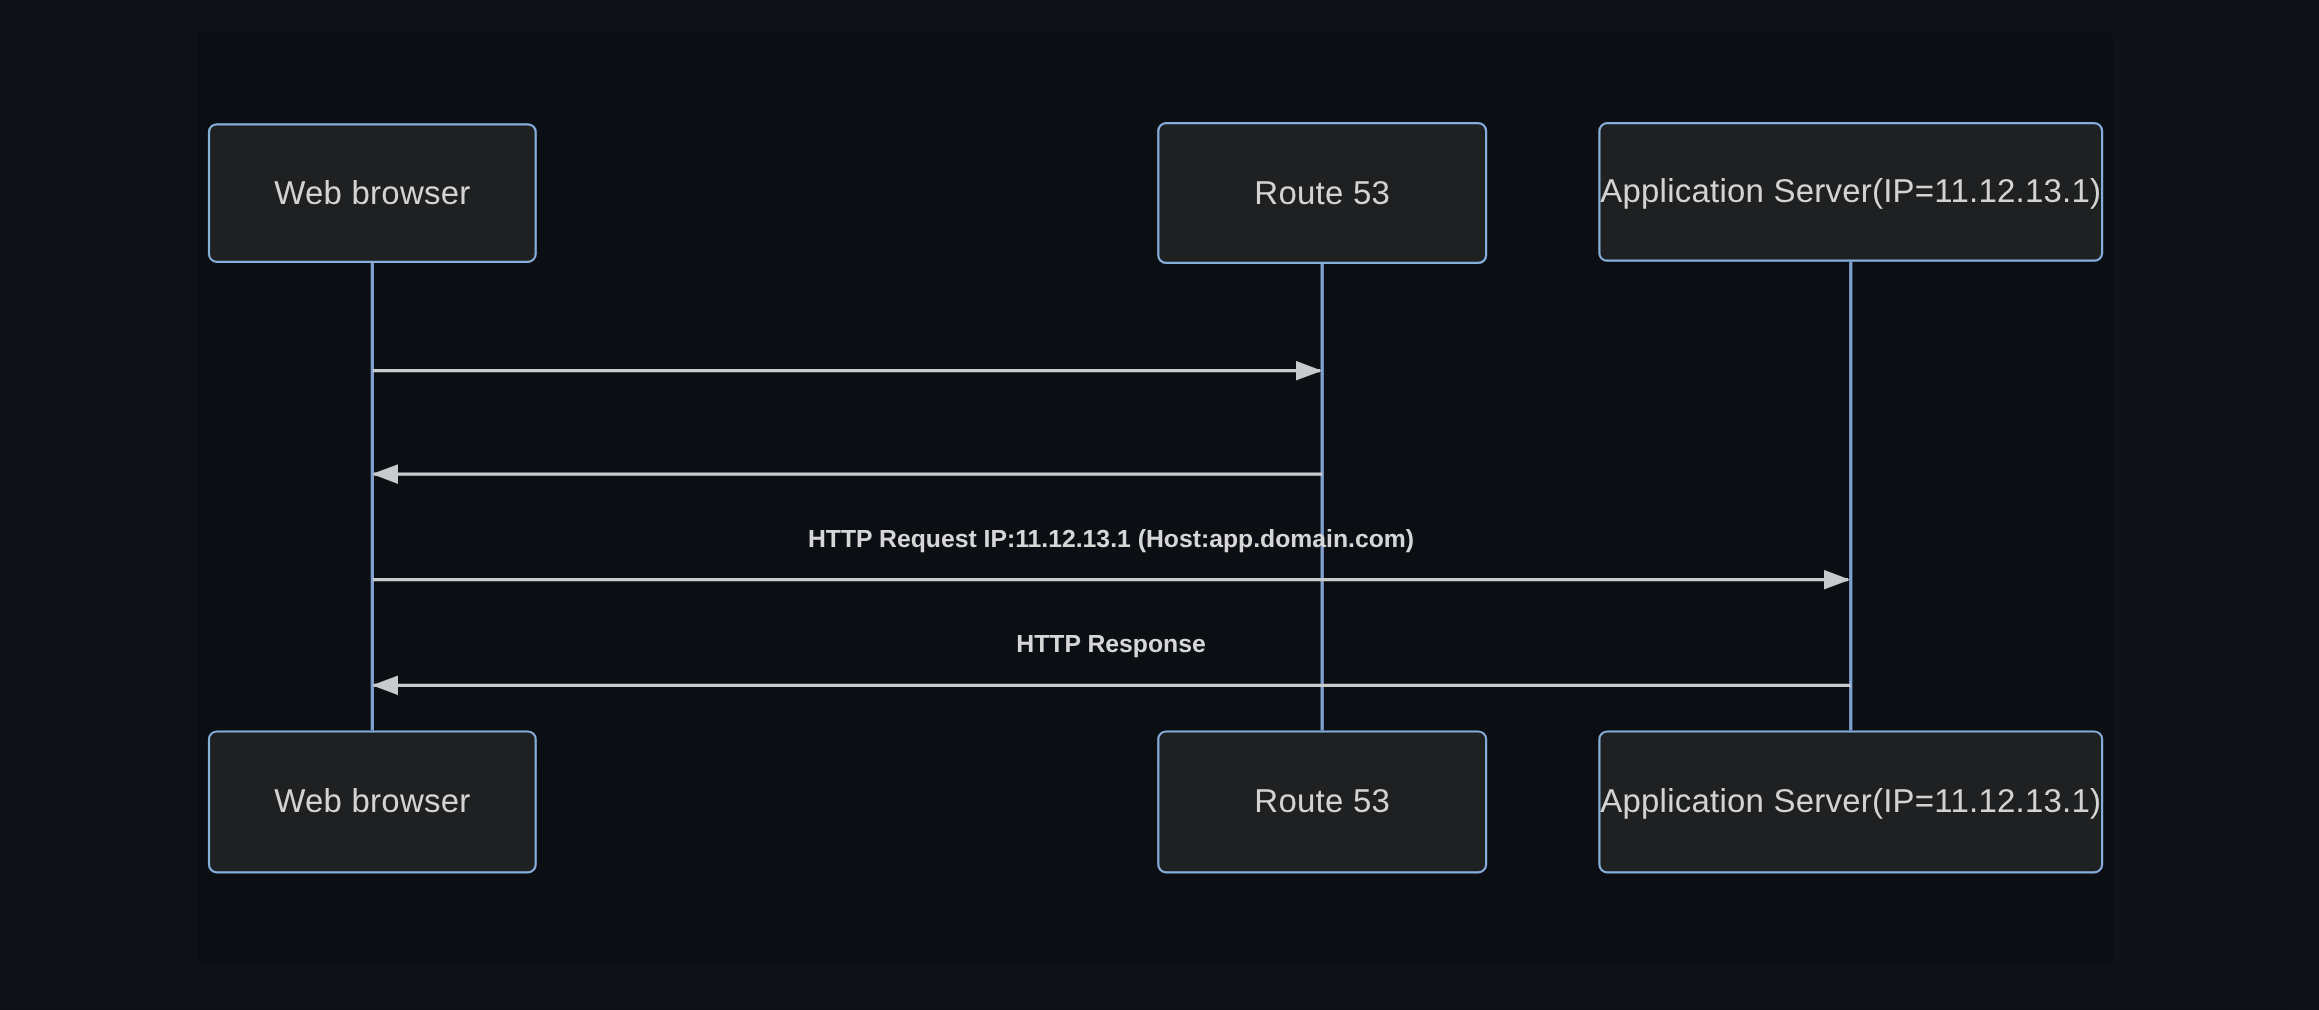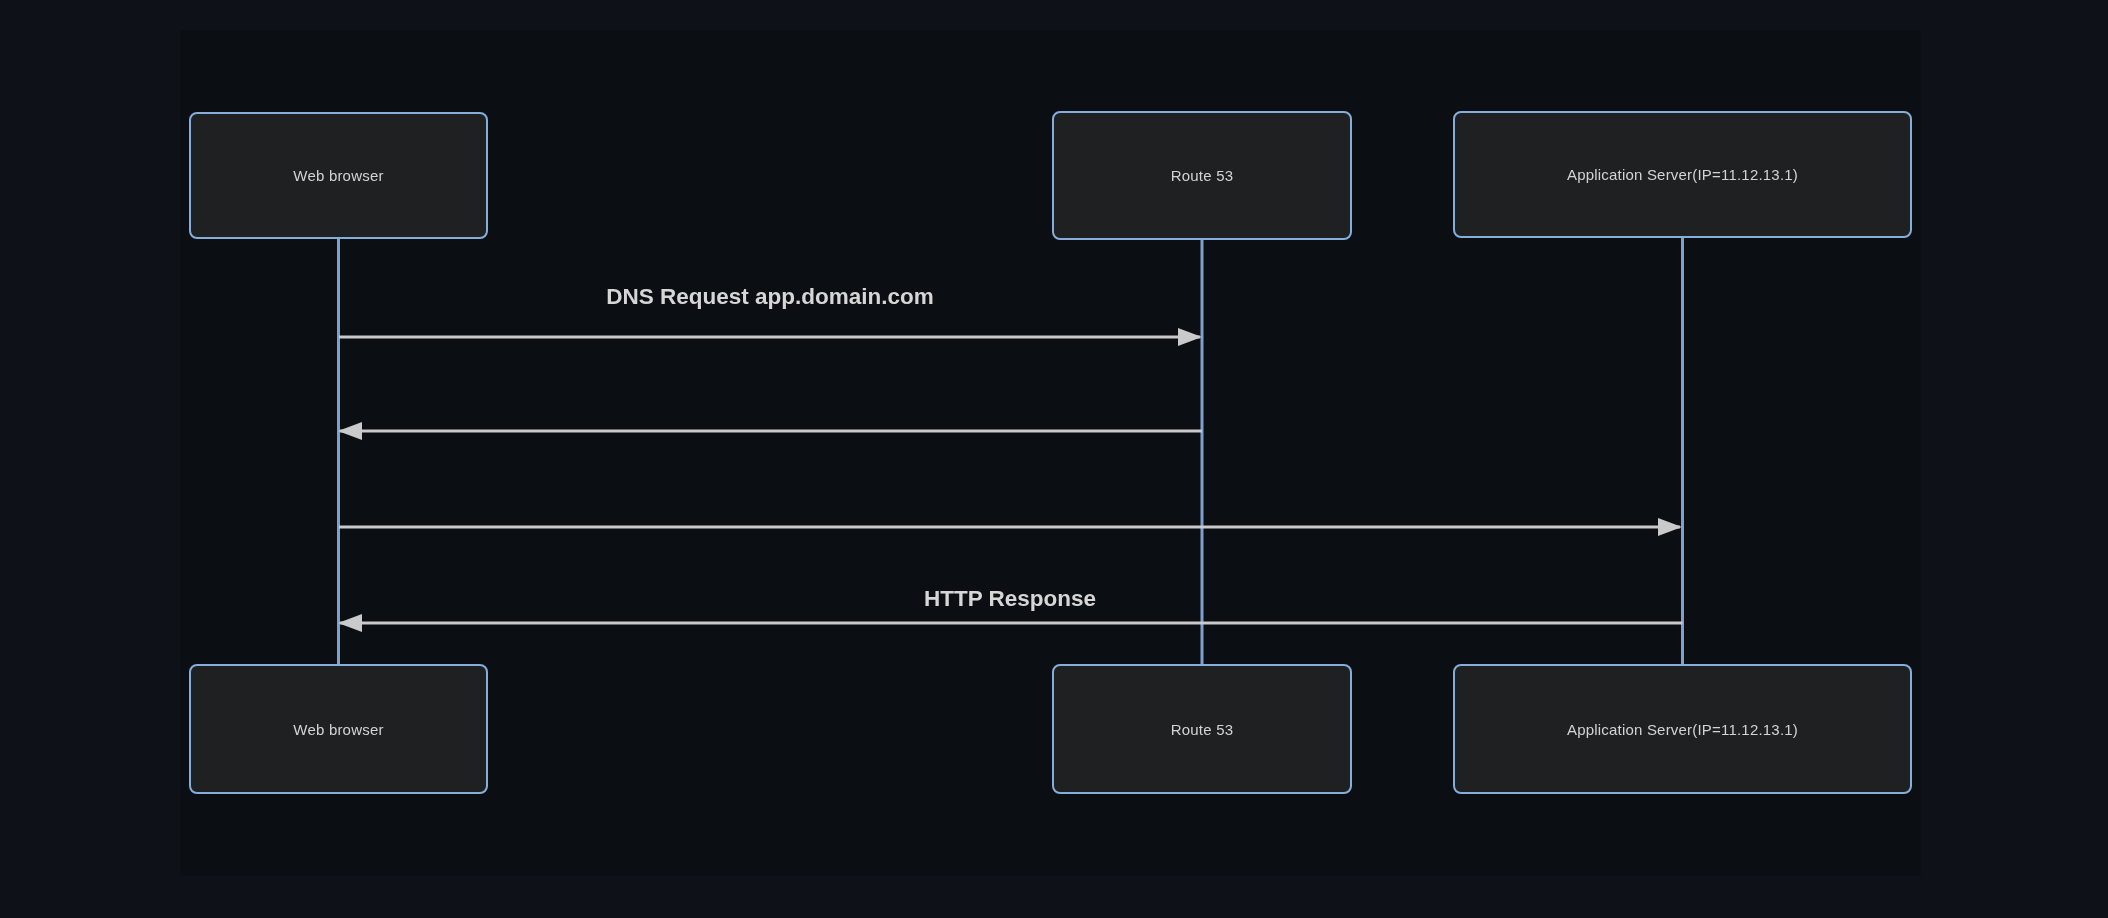--- a/index.html
+++ b/index.html
@@ -21,42 +21,42 @@
     pointer-events:none;
   }
   .actor {
     position:absolute;
     box-sizing:border-box;
     background:#1e2021;
     border:2.5px solid #86aedb;
     border-radius:8px;
     display:flex; align-items:center; justify-content:center;
     color:#d3d3d3;
-    font-size:15px;
+    font-size:30px;
     letter-spacing:0.2px;
     white-space:nowrap;
   }
   .actor-wb-top  { left:189px;  top:112px; width:299px; height:127px; }
   .actor-r53-top { left:1052px; top:111px; width:300px; height:129px; }
   .actor-app-top { left:1453px; top:111px; width:459px; height:127px; }
   .actor-wb-bot  { left:189px;  top:664px; width:299px; height:130px; }
   .actor-r53-bot { left:1052px; top:664px; width:300px; height:130px; }
   .actor-app-bot { left:1453px; top:664px; width:459px; height:130px; }
   .msg-label {
     position:absolute;
     transform:translateX(-50%);
     font-weight:bold;
     font-size:22.5px;
     color:#d6d6d6;
     white-space:nowrap;
   }
   .msg-1 { left:770px;  top:284px; }
   .msg-2 { left:770px;  top:381px; }
   .msg-3 { left:1010px; top:477px; }
-  .msg-4 { left:1010px; top:586px;text-align:center; }
+  .msg-4 { left:1010px; top:573px;text-align:center; }
 </style>
 </head>
 <body>
 
 <div id="canvas">
 
   <div class="diagram-bg"></div>
 
   <svg class="overlay" viewBox="0 0 2108 918" xmlns="http://www.w3.org/2000/svg">
     <defs>
@@ -88,16 +88,16 @@
   <div class="actor actor-wb-bot">
     <span>Web browser</span>
   </div>
   <div class="actor actor-r53-bot">
     <span>Route 53</span>
   </div>
   <div class="actor actor-app-bot">
     <span>Application Server(IP=11.12.13.1)</span>
   </div>
 
-  <div class="msg-label msg-1">DNS Request app.domain.com</div>
+  <div class="msg-label msg-3">HTTP Request IP:11.12.13.1 (Host:app.domain.com)</div>
   <div class="msg-label msg-4">HTTP Response</div>
 
 </div>
 
 </body></html>

